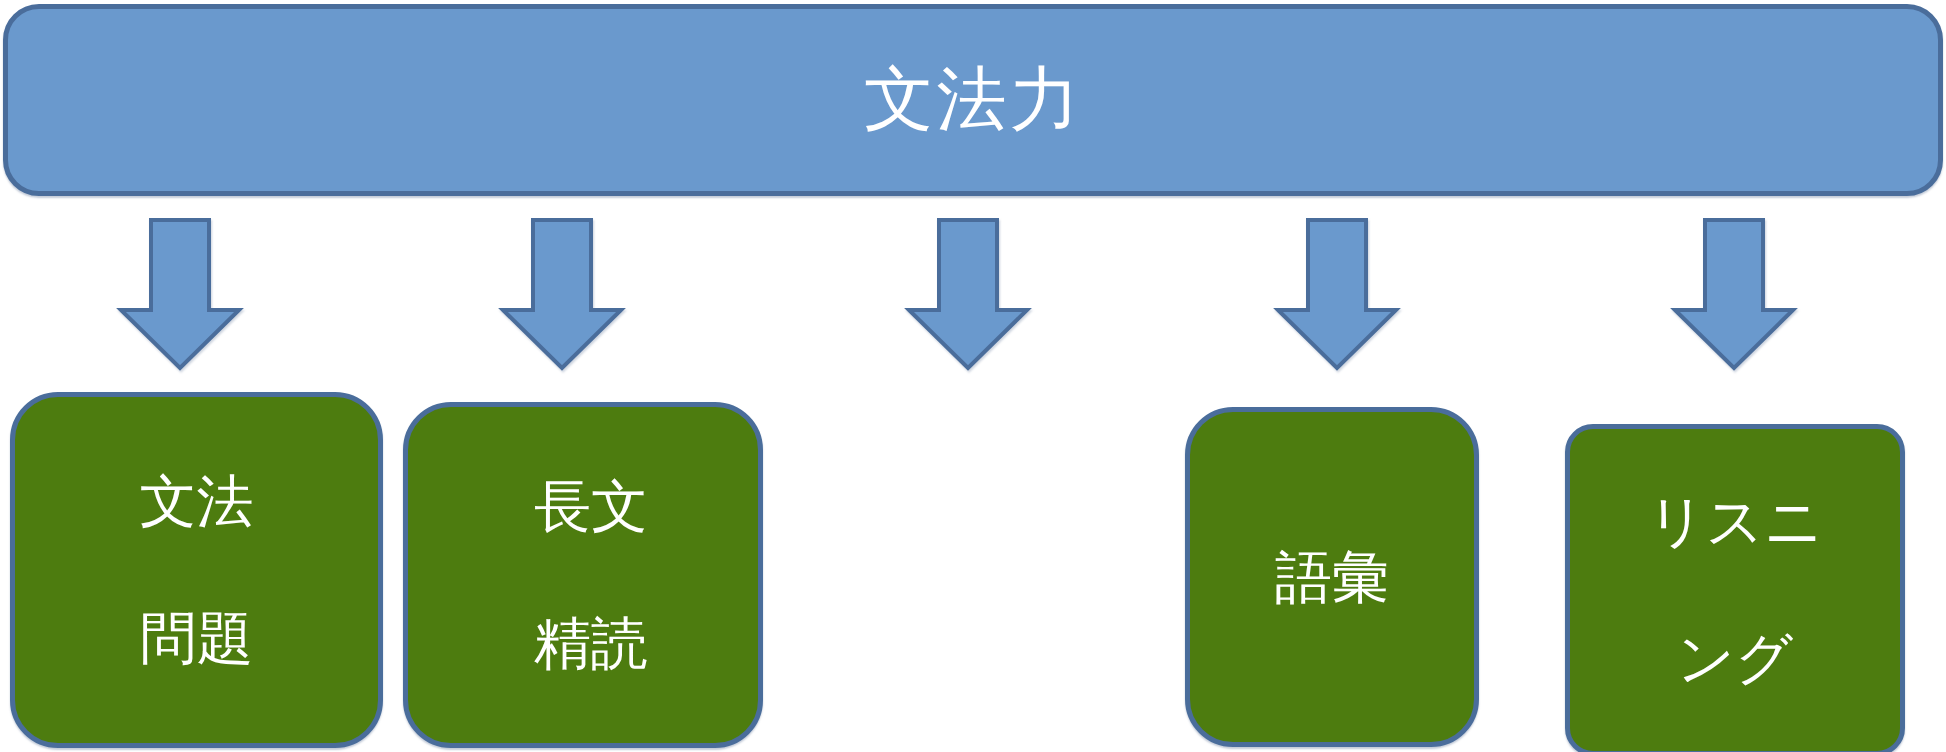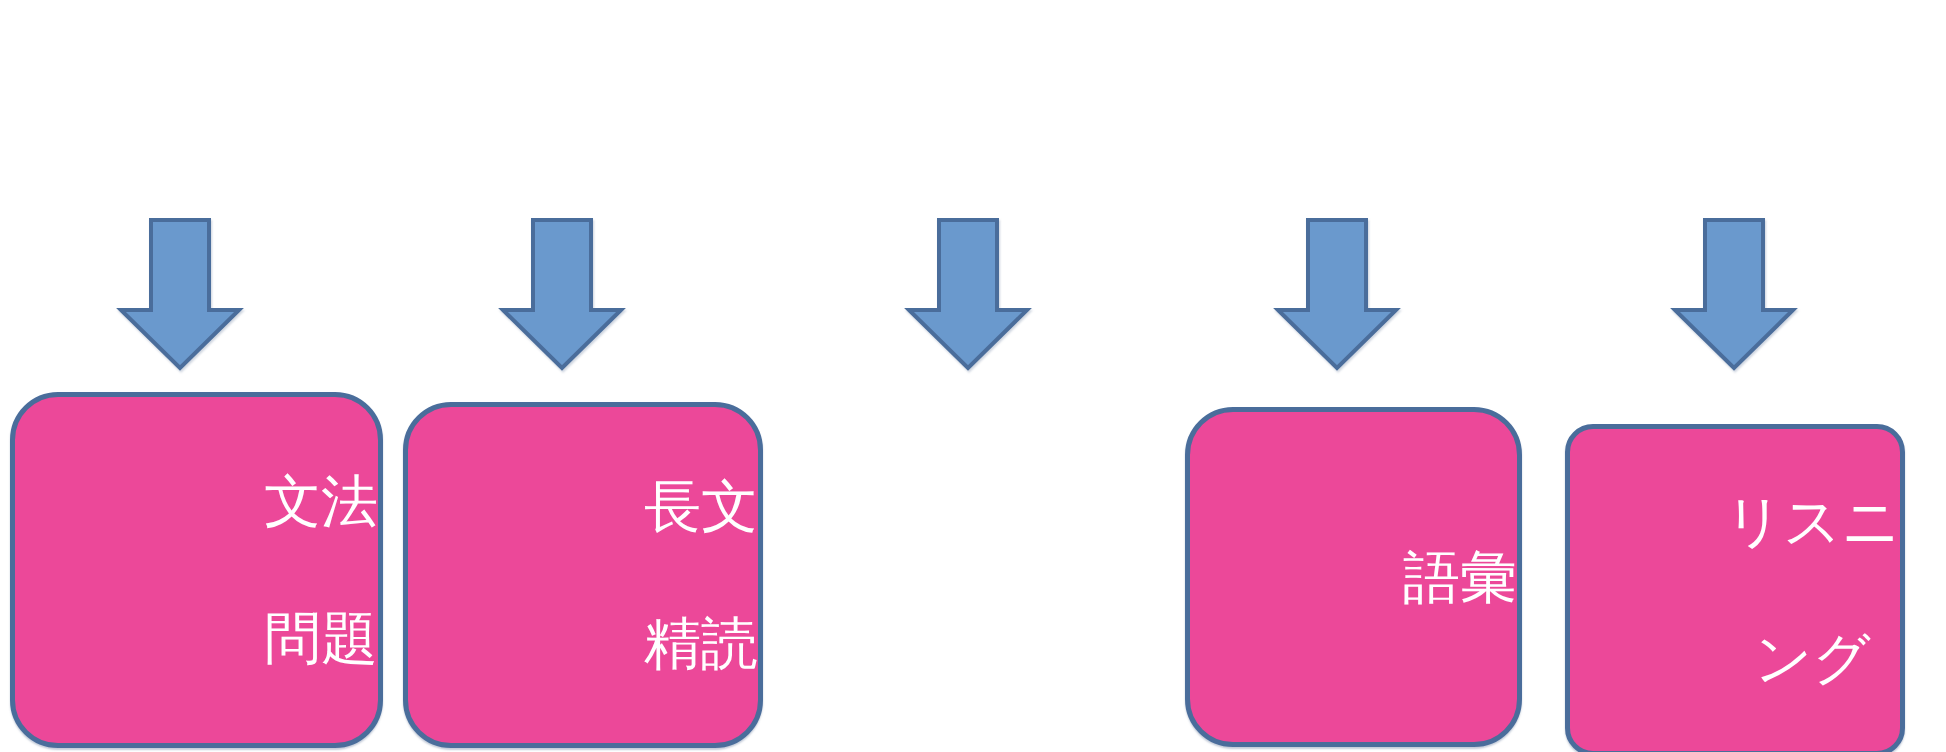--- a/index.html
+++ b/index.html
@@ -35,39 +35,39 @@
     color: #FFFFFF;
     font-size: 70px;
     letter-spacing: 0.04em;
     white-space: pre-line;
     text-align: center;
   }
   
   .child-node {
     position: absolute;
     box-sizing: border-box;
-    background: #ec4899;
+    background: #4d7c0f;
     border: 5px solid #4A6D9B;
     border-radius: 48px;
     display: flex;
     align-items: center;
-    justify-content: flex-end;
+    justify-content: center;
     box-shadow: 0 2px 2px rgba(85,110,145,0.35);
   }
   .child-node .label {
     color: #FFFFFF;
     font-size: 57px;
     line-height: 137px;
     white-space: pre-line;
     text-align: center;
   }
   .box-1 { left: 10px;   top: 392px; width: 373px; height: 356px; }
   .box-2 { left: 403px;  top: 402px; width: 360px; height: 346px; padding-left: 16px; }
   .box-3 { left: 798px;  top: 405px; width: 337px; height: 331px; }
-  .box-4 { left: 1185px; top: 407px; width: 337px; height: 340px; }
+  .box-4 { left: 1185px; top: 407px; width: 294px; height: 340px; }
   .box-5 { left: 1565px; top: 424px; width: 340px; height: 332px; border-radius: 28px; }
   
   .arrow {
     position: absolute;
     top: 216px;
     width: 130px;
     height: 156px;
     filter: drop-shadow(1px 2px 1px rgba(85,110,145,0.30));
   }
   .arrow-1 { left: 115px;  }
@@ -80,20 +80,23 @@
     stroke: #4A6D9B;
     stroke-width: 4;
     stroke-linejoin: miter;
   }
 </style>
 </head>
 <body>
 
 <div class="stage">
 
+  <div class="root-node">
+    <span class="label">文法力</span>
+  </div>
 
   <svg class="arrow arrow-1" viewBox="0 0 130 156" xmlns="http://www.w3.org/2000/svg">
     <polygon points="36,4 94,4 94,94 124,94 65,152 6,94 36,94"></polygon>
   </svg>
   <svg class="arrow arrow-2" viewBox="0 0 130 156" xmlns="http://www.w3.org/2000/svg">
     <polygon points="36,4 94,4 94,94 124,94 65,152 6,94 36,94"></polygon>
   </svg>
   <svg class="arrow arrow-3" viewBox="0 0 130 156" xmlns="http://www.w3.org/2000/svg">
     <polygon points="36,4 94,4 94,94 124,94 65,152 6,94 36,94"></polygon>
   </svg>

